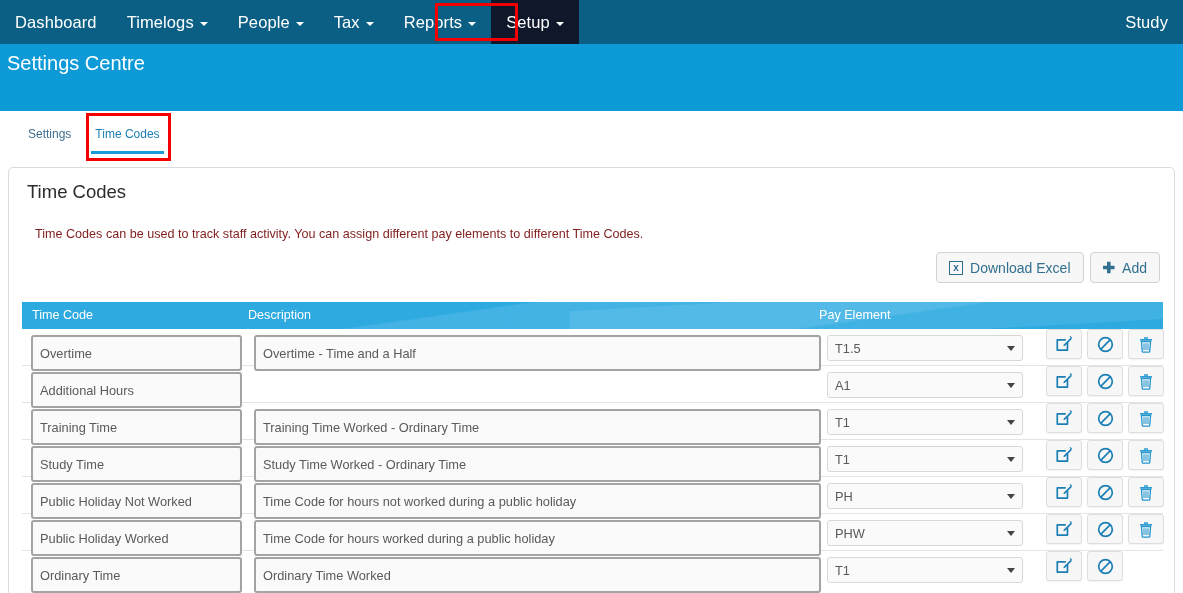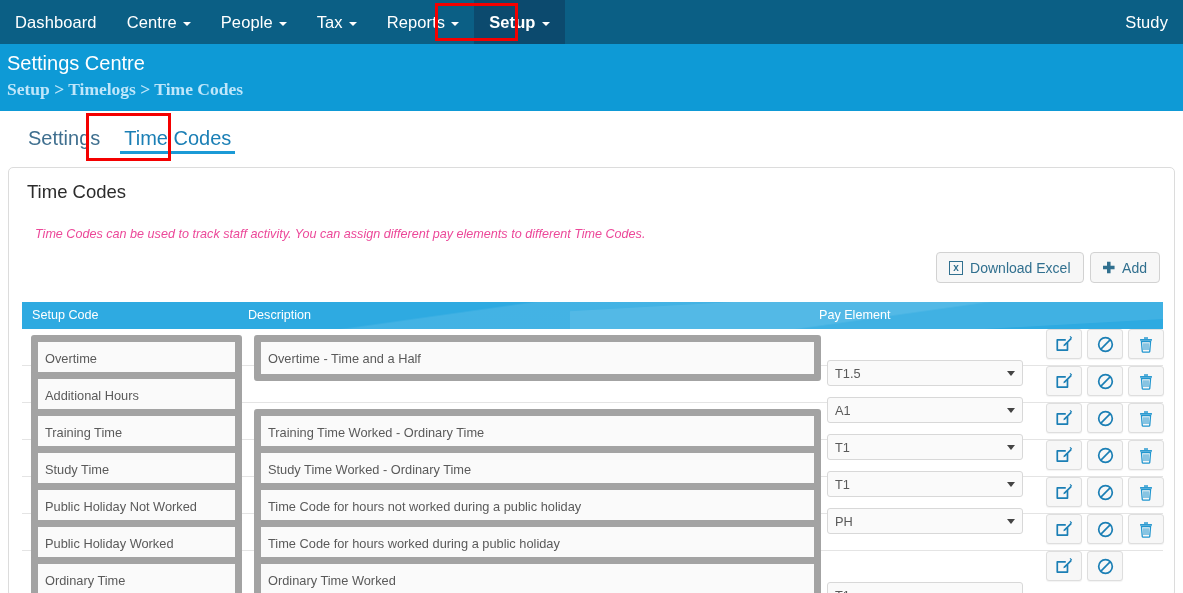--- a/index.html
+++ b/index.html
@@ -20,21 +20,21 @@
   }
   .nav-item {
     display: flex; align-items: center;
     padding: 16px 15px;
     color: #ffffff;
     font-size: 16.5px;
     letter-spacing: .1px;
     white-space: nowrap;
     cursor: pointer;
   }
-  .nav-item.active { background: #0c4a6e; font-weight: bold; }
+  .nav-item.active { background: #0f172a; }
   .caret {
     display: inline-block;
     margin-left: 6px;
     width: 0; height: 0;
     border-left: 4.5px solid transparent;
     border-right: 4.5px solid transparent;
     border-top: 4.5px solid #ffffff;
     position: relative; top: 2px;
   }
   .nav-spacer { flex: 1 1 auto; }
@@ -81,21 +81,21 @@
   .tabpanel-bg {
     position: absolute; top: 111px; left: 0;
     width: 1183px; height: 54px;
     background: #0e9ad6;
     z-index: -1;
   }
   .tabs { display: flex; align-items: flex-start; height: 100%; padding-left: 16px; }
   .tab {
     position: relative;
     padding: 16px 12px 0 12px;
-    font-size: 20px;
+    font-size: 12px;
     color: #3f6f8f;
     cursor: pointer;
     height: 100%;
   }
   .tab.active { color: #1b7fb5; }
   .tab.active::after {
     content: "";
     position: absolute;
     left: 8px; right: 8px; bottom: 11px;
     height: 3px;
@@ -112,22 +112,21 @@
     border-radius: 5px;
   }
   .card-title {
     position: absolute; left: 18px; top: 13px;
     font-size: 18.5px; color: #2b2b2b;
     font-weight: 400;
   }
   .card-desc {
     position: absolute; left: 26px; top: 59px;
     font-size: 12.6px;
-    font-style: italic;
-    color: #ec4899;
+    color: #7f1d1d;
   }
 
   
   .toolbar {
     position: absolute; right: 14px; top: 84px;
     display: flex; gap: 6px;
   }
   .btn {
     display: flex; align-items: center; gap: 7px;
     background: #f7f7f7;
@@ -198,35 +197,35 @@
     border-bottom: 1px solid #e4e4e4;
     display: block;
   }
   .row:last-child { border-bottom: none; }
 
   .cell-input {
     position: absolute;
     top: 6px;
     height: 26px;
     background: #fafafa;
-    border: 7px solid #a3a3a3;
+    border: 2px solid #a3a3a3;
     border-radius: 3px;
     font-family: "Liberation Sans", sans-serif;
     font-size: 12.8px;
     color: #5a5a5a;
     padding: 16px 7px;
     outline: none;
   }
   .in-code { left: 9px; width: 211px; }
   .in-desc { left: 232px; width: 567px; }
 
   .sel-wrap {
     position: absolute;
     left: 805px; top: 6px;
-    width: 196px; height: 26px; margin-top: 25px;
+    width: 196px; height: 26px;
   }
   .sel {
     width: 100%; height: 100%;
     background: #fafafa;
     border: 1px solid #d8d8d8;
     border-radius: 3px;
     font-size: 12.8px;
     color: #5a5a5a;
     padding-left: 7px;
     display: flex; align-items: center;
@@ -263,21 +262,21 @@
 </head>
 <body>
 
 <div class="clipper">
 
   <div class="topnav">
     <div class="nav-item">
       <span>Dashboard</span>
     </div>
     <div class="nav-item">
-      <span>Centre</span>
+      <span>Timelogs</span>
       <span class="caret"></span>
     </div>
     <div class="nav-item">
       <span>People</span>
       <span class="caret"></span>
     </div>
     <div class="nav-item">
       <span>Tax</span>
       <span class="caret"></span>
     </div>
@@ -290,21 +289,20 @@
       <span class="caret"></span>
     </div>
     <div class="nav-spacer"></div>
     <div class="nav-item">
       <span>Study</span>
     </div>
   </div>
 
   <div class="pagehead">
     <div class="org-title">Settings Centre</div>
-    <div class="breadcrumb">Setup &gt; Timelogs &gt; Time Codes</div>
   </div>
 
   <div class="tabpanel-bg"></div>
   <div class="tabpanel">
     <div class="tabs">
       <div class="tab">
         <span>Settings</span>
       </div>
       <div class="tab active">
         <span>Time Codes</span>
@@ -326,21 +324,21 @@
         <span class="plus-ico">✚</span>
         <span>Add</span>
       </div>
     </div>
 
     <div class="tbl-wrap">
 
       <div class="tbl-head">
         <div class="band"></div>
         <div class="band2"></div>
-        <div class="th th-code">Setup Code</div>
+        <div class="th th-code">Time Code</div>
         <div class="th th-desc">Description</div>
         <div class="th th-pay">Pay Element</div>
       </div>
 
       <div id="tbody">
           <div class="row">
             <input class="cell-input in-code" type="text" value="Overtime" style="">
             <input class="cell-input in-desc" type="text" value="Overtime - Time and a Half" style="">
             <div class="sel-wrap">
               <div class="sel">T1.5</div>
@@ -529,20 +527,24 @@
                     <line x1="10" y1="8.4" x2="10" y2="16.8" stroke="#2196cf" stroke-width="1.3"></line>
                     <line x1="12.5" y1="8.4" x2="12.5" y2="16.8" stroke="#2196cf" stroke-width="1.3"></line>
                   </svg>
                 </span>
               </div>
             </div>
           </div>
           <div class="row">
             <input class="cell-input in-code" type="text" value="Public Holiday Worked" style="">
             <input class="cell-input in-desc" type="text" value="Time Code for hours worked during a public holiday" style="">
+            <div class="sel-wrap">
+              <div class="sel">PHW</div>
+              <span class="sel-caret"></span>
+            </div>
             <div class="actions">
               <div class="act-btn">
                 <span>
                   <svg width="17" height="17" viewBox="0 0 20 20">
                     <path d="M2.5 5.5h9v-2h-10a1 1 0 0 0-1 1v12a1 1 0 0 0 1 1h12a1 1 0 0 0 1-1v-9h-2v8h-10z" fill="#1b7fb5"></path>
                     <path d="M17.3 2.0l1.4 1.4-8.0 8.0-2.1 0.7 0.7-2.1z" fill="#1b7fb5"></path>
                     <path d="M16.0 0.9l1.0-0.9 2.0 2.0-0.9 1.0z" fill="#1b7fb5"></path>
                   </svg>
                 </span>
               </div>

